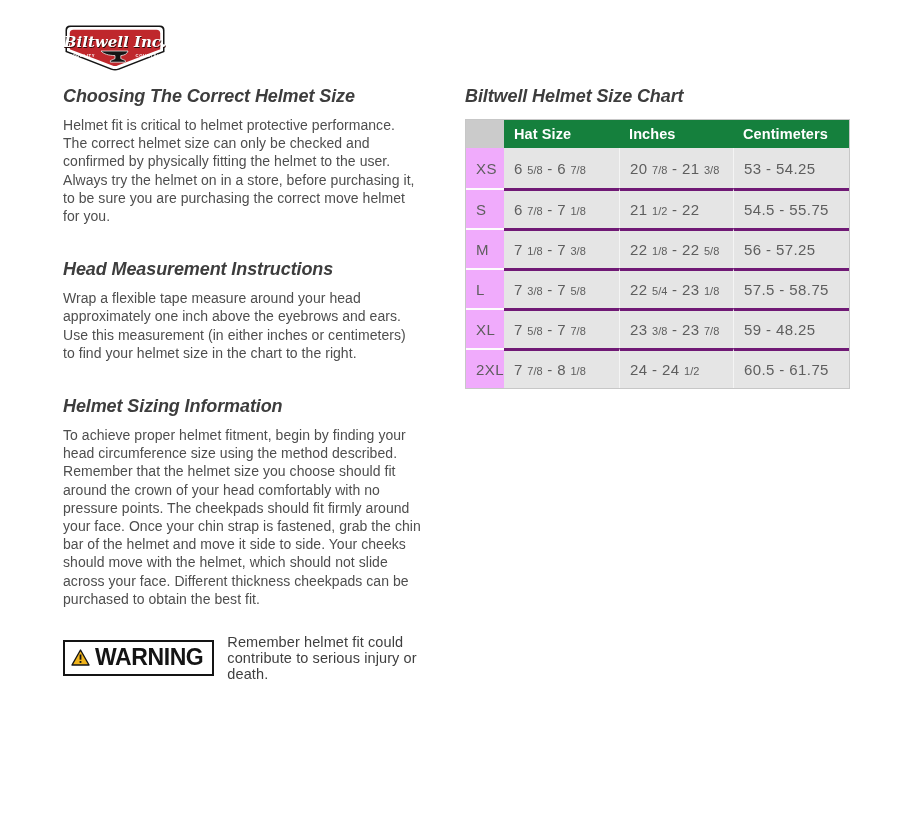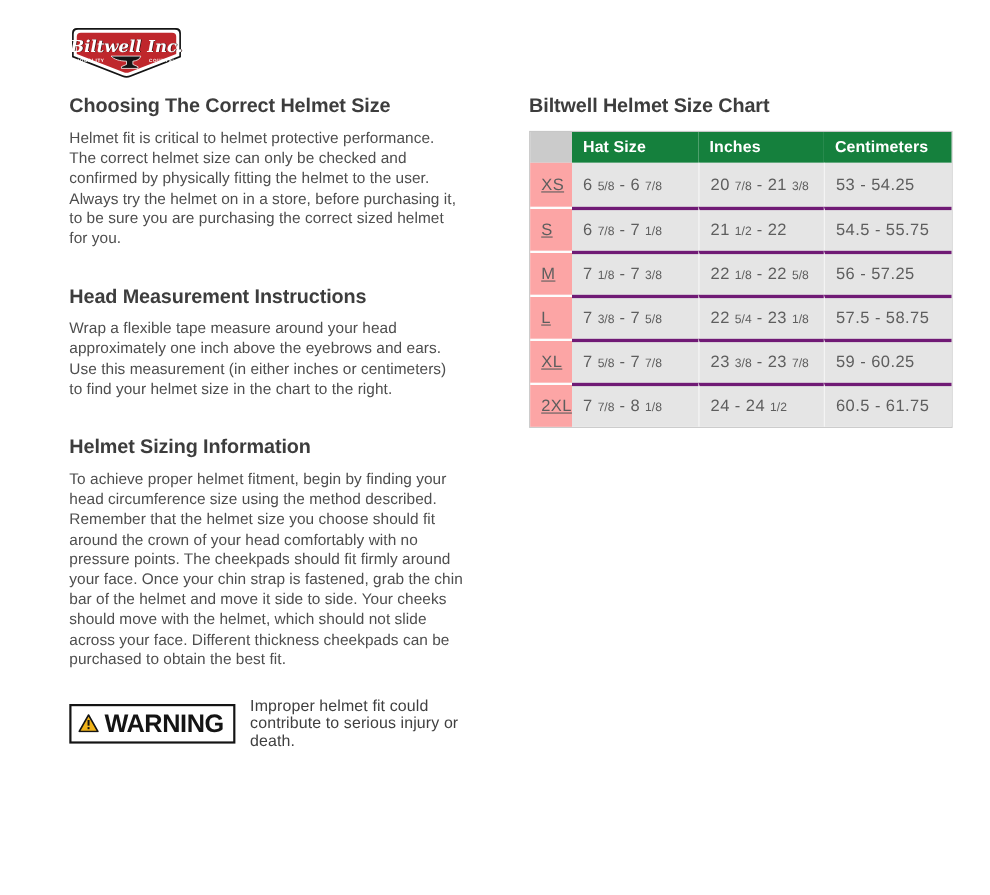--- a/index.html
+++ b/index.html
@@ -12,25 +12,25 @@
     position: relative;
   }
   .page { padding: 24px 0 0 63px; }
 
   
   .logo-wrap { line-height: 0; }
 
   
   .columns { display: flex; align-items: flex-start; gap: 10px; margin-top: 14px; }
   .left-col  { width: 392px; }
-  .right-col { width: 384px; margin-left: 16px; }
+  .right-col { width: 384px; }
 
   h2.sec-heading {
     font-size: 18px; font-weight: 700; color: #3d3d3d;
-    margin: 34px 0 9px 0; letter-spacing: -0.1px;
+    margin: 34px 0 9px 0; letter-spacing: -0.1px; font-style: italic;
   }
   .left-col h2.sec-heading:first-child { margin-top: 0; }
   p.sec-body {
     font-size: 14px; line-height: 18.2px; color: #4e4e4e;
     margin: 0; white-space: pre-line; letter-spacing: 0.05px;
   }
 
   .disclaimer {
     margin: 52px 0 0 3px;
     font-size: 14px; font-weight: 700; line-height: 17.6px;
@@ -57,21 +57,21 @@
     height: 28px; background: #15803d; color: #ffffff;
     font-size: 14.5px; font-weight: 700; text-align: left;
     padding: 0 0 0 10px; letter-spacing: 0.1px;
   }
   table.size-chart th.h-corner { background: #cbcbcb; }
   table.size-chart td {
     height: 40px; vertical-align: middle;
     font-size: 15px; color: #5e5e5e;
     padding: 0 0 0 10px; letter-spacing: 0.4px;
   }
-  td.c-size { background: #fca5a5; color: #4f4f4f; font-size: 14px; padding-left: 12px; letter-spacing: 0.6px; text-decoration: underline; }
+  td.c-size { background: #f0abfc; color: #4f4f4f; font-size: 14px; padding-left: 12px; letter-spacing: 0.6px; }
   td.c-hat, td.c-in { background: #e5e5e5; }
   td.c-cm  { background: #e5e5e5; color: #6a6a6a; }
   tbody tr + tr td { border-top: 3px solid #701a75; }
   tbody tr + tr td.c-size { border-top: 2px solid #fdfdfd; }
   td.c-in, td.c-cm { border-left: 1px solid #f4f4f4; }
   .fr { font-size: 11px; letter-spacing: 0; }
 </style>
 </head>
 <body>
 
@@ -92,21 +92,21 @@
 
   <div class="columns">
 
     <div class="left-col">
 
       <h2 class="sec-heading">Choosing The Correct Helmet Size</h2>
       <p class="sec-body">Helmet fit is critical to helmet protective performance.
 The correct helmet size can only be checked and
 confirmed by physically fitting the helmet to the user.
 Always try the helmet on in a store, before purchasing it,
-to be sure you are purchasing the correct sized helmet
+to be sure you are purchasing the correct move helmet
 for you.</p>
 
       <h2 class="sec-heading">Head Measurement Instructions</h2>
       <p class="sec-body">Wrap a flexible tape measure around your head
 approximately one inch above the eyebrows and ears.
 Use this measurement (in either inches or centimeters)
 to find your helmet size in the chart to the right.</p>
 
       <h2 class="sec-heading">Helmet Sizing Information</h2>
       <p class="sec-body">To achieve proper helmet fitment, begin by finding your
@@ -123,21 +123,21 @@
 
       <div class="warning-row">
         <span class="warning-box">
           <svg width="19" height="17" viewBox="0 0 19 17">
             <polygon points="9.5,1 18,16 1,16" fill="#f0b31a" stroke="#141414" stroke-width="1.4" stroke-linejoin="round"></polygon>
             <rect x="8.6" y="5.5" width="1.8" height="5.2" fill="#141414"></rect>
             <rect x="8.6" y="12" width="1.8" height="1.9" fill="#141414"></rect>
           </svg>
           <span class="warning-label">WARNING</span>
         </span>
-        <span class="warning-text">Improper helmet fit could contribute to serious injury or death.</span>
+        <span class="warning-text">Remember helmet fit could contribute to serious injury or death.</span>
       </div>
 
     </div>
 
     <div class="right-col">
       <h2 class="sec-heading">Biltwell Helmet Size Chart</h2>
 
       <table class="size-chart">
         <colgroup>
           <col style="width:38px">
@@ -175,21 +175,21 @@
           <tr>
             <td class="c-size">L</td>
             <td class="c-hat">7 <span class="fr">3/8</span> - 7 <span class="fr">5/8</span></td>
             <td class="c-in">22 <span class="fr">5/4</span> - 23 <span class="fr">1/8</span></td>
             <td class="c-cm">57.5 - 58.75</td>
           </tr>
           <tr>
             <td class="c-size">XL</td>
             <td class="c-hat">7 <span class="fr">5/8</span> - 7 <span class="fr">7/8</span></td>
             <td class="c-in">23 <span class="fr">3/8</span> - 23 <span class="fr">7/8</span></td>
-            <td class="c-cm">59 - 60.25</td>
+            <td class="c-cm">59 - 48.25</td>
           </tr>
           <tr>
             <td class="c-size">2XL</td>
             <td class="c-hat">7 <span class="fr">7/8</span> - 8 <span class="fr">1/8</span></td>
             <td class="c-in">24 - 24 <span class="fr">1/2</span></td>
             <td class="c-cm">60.5 - 61.75</td>
           </tr>
         </tbody>
       </table>
     </div>

